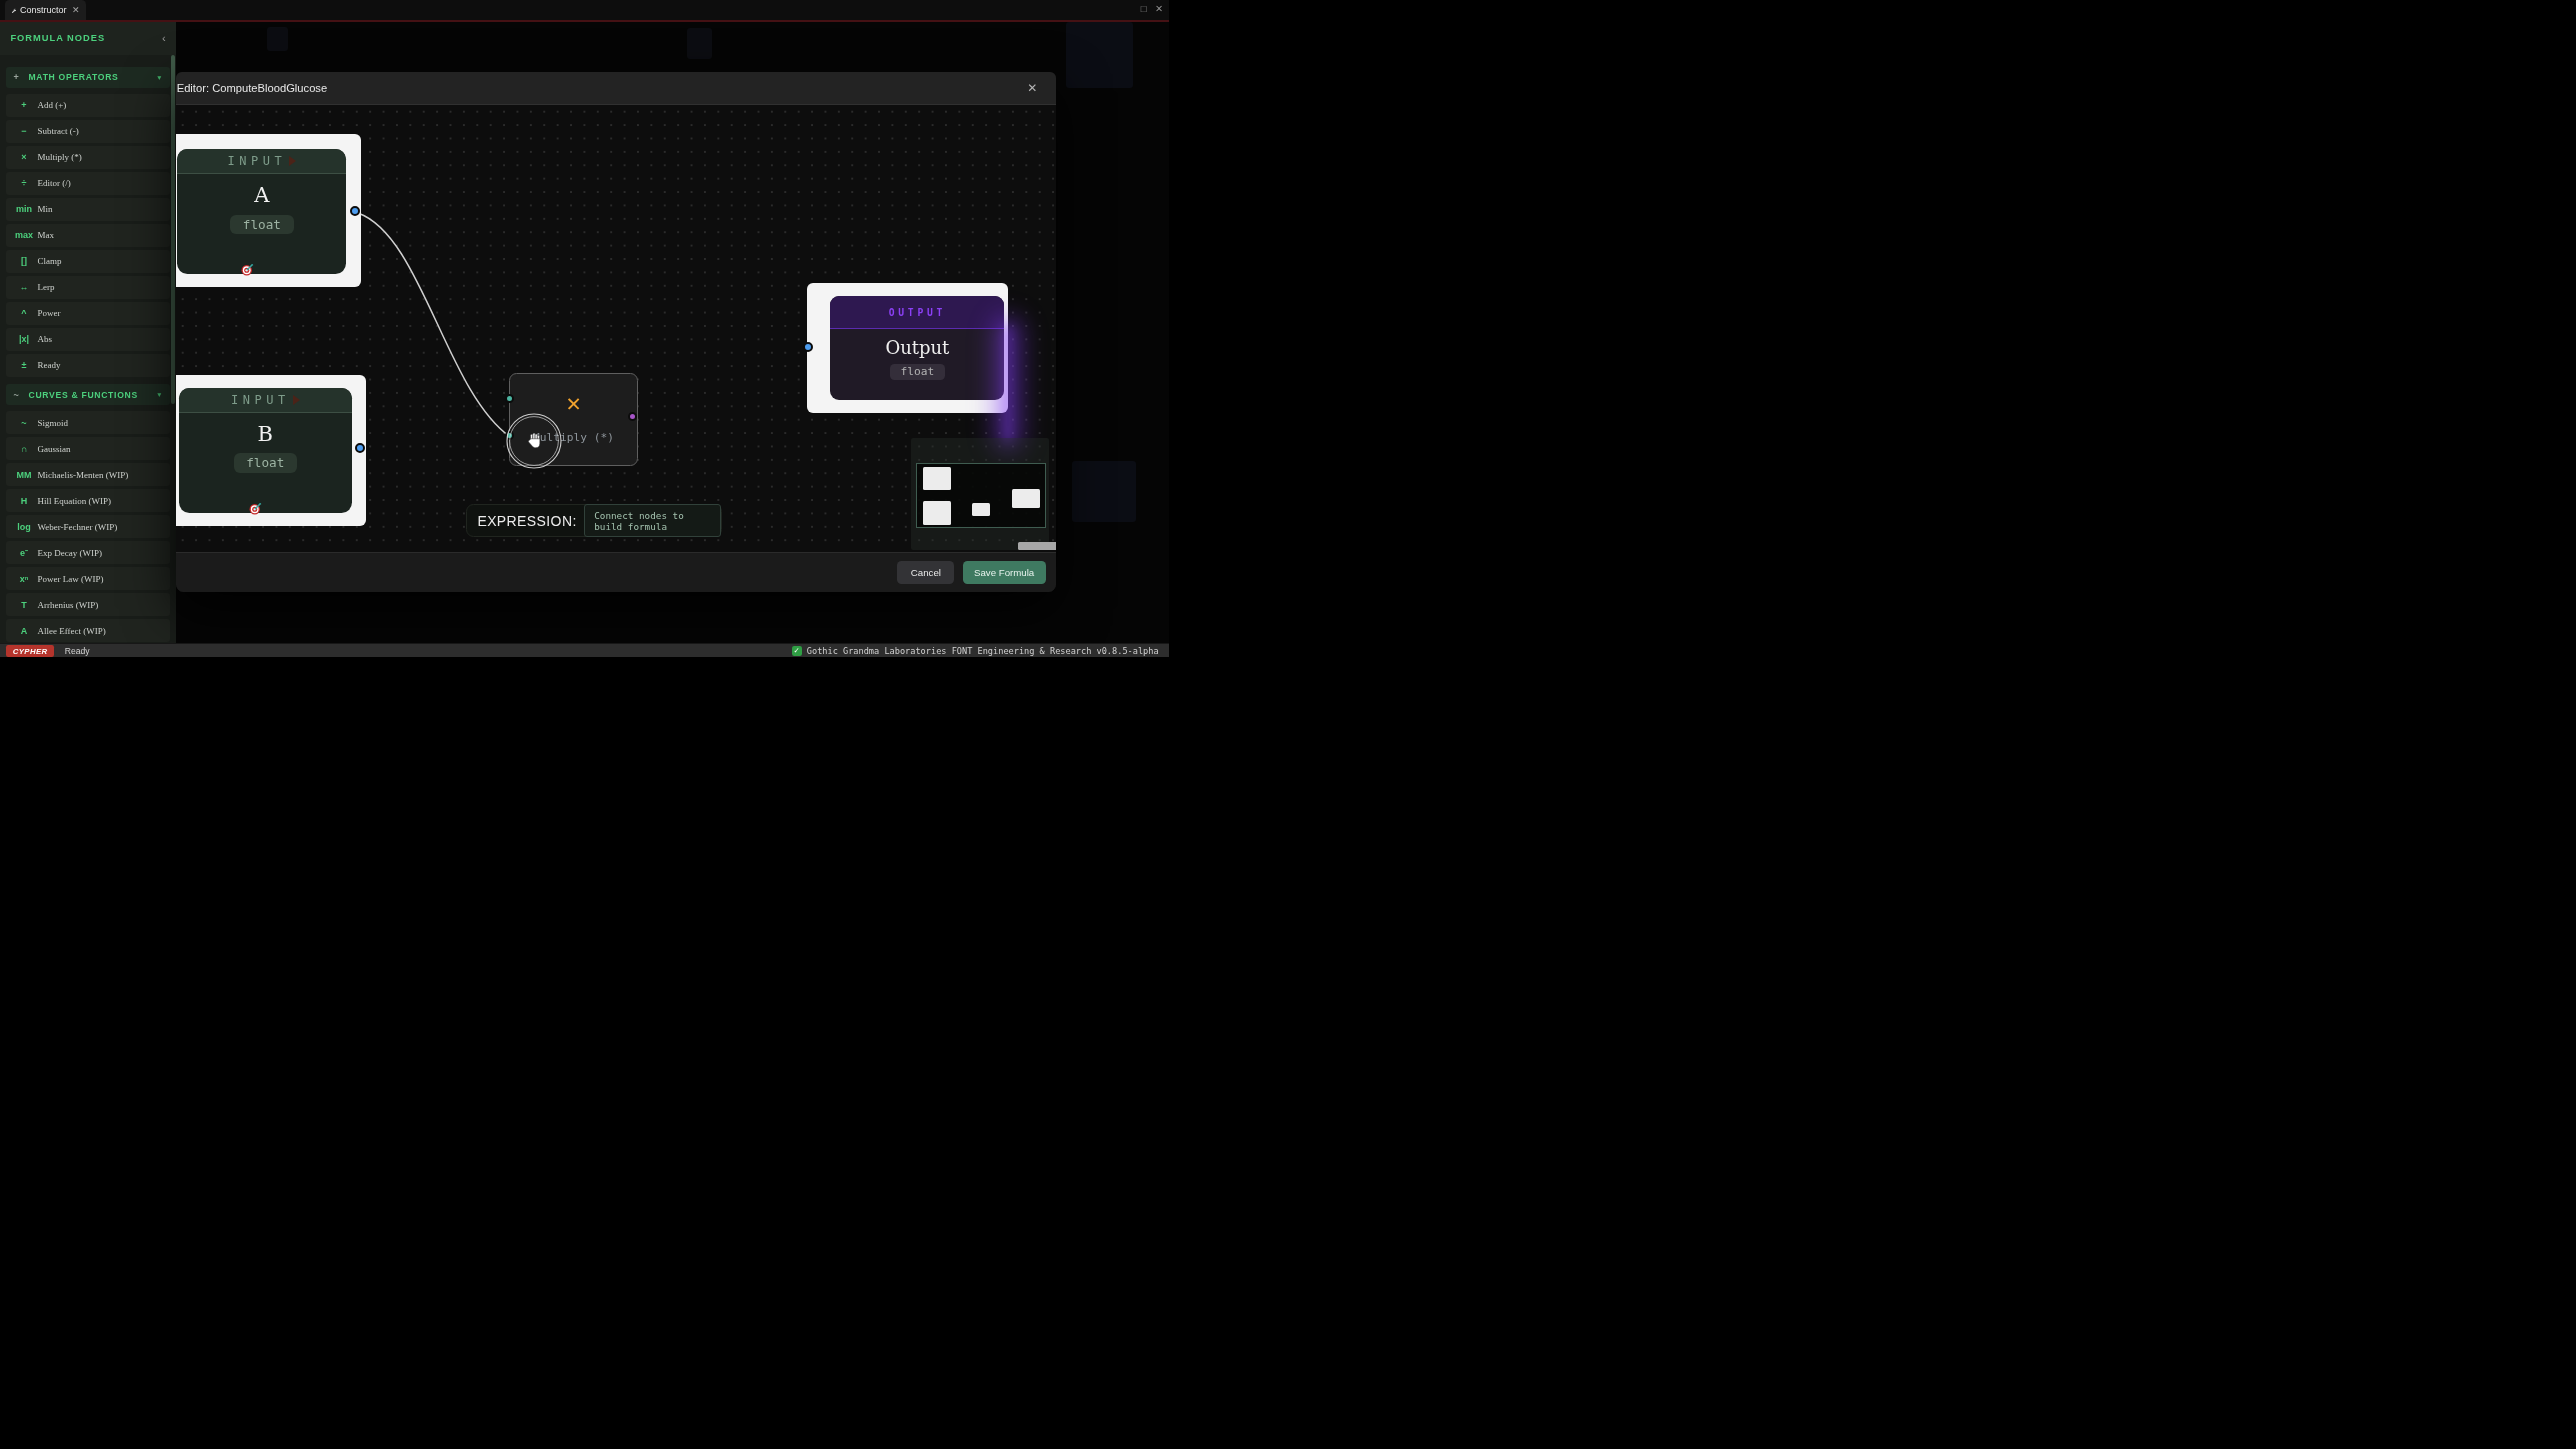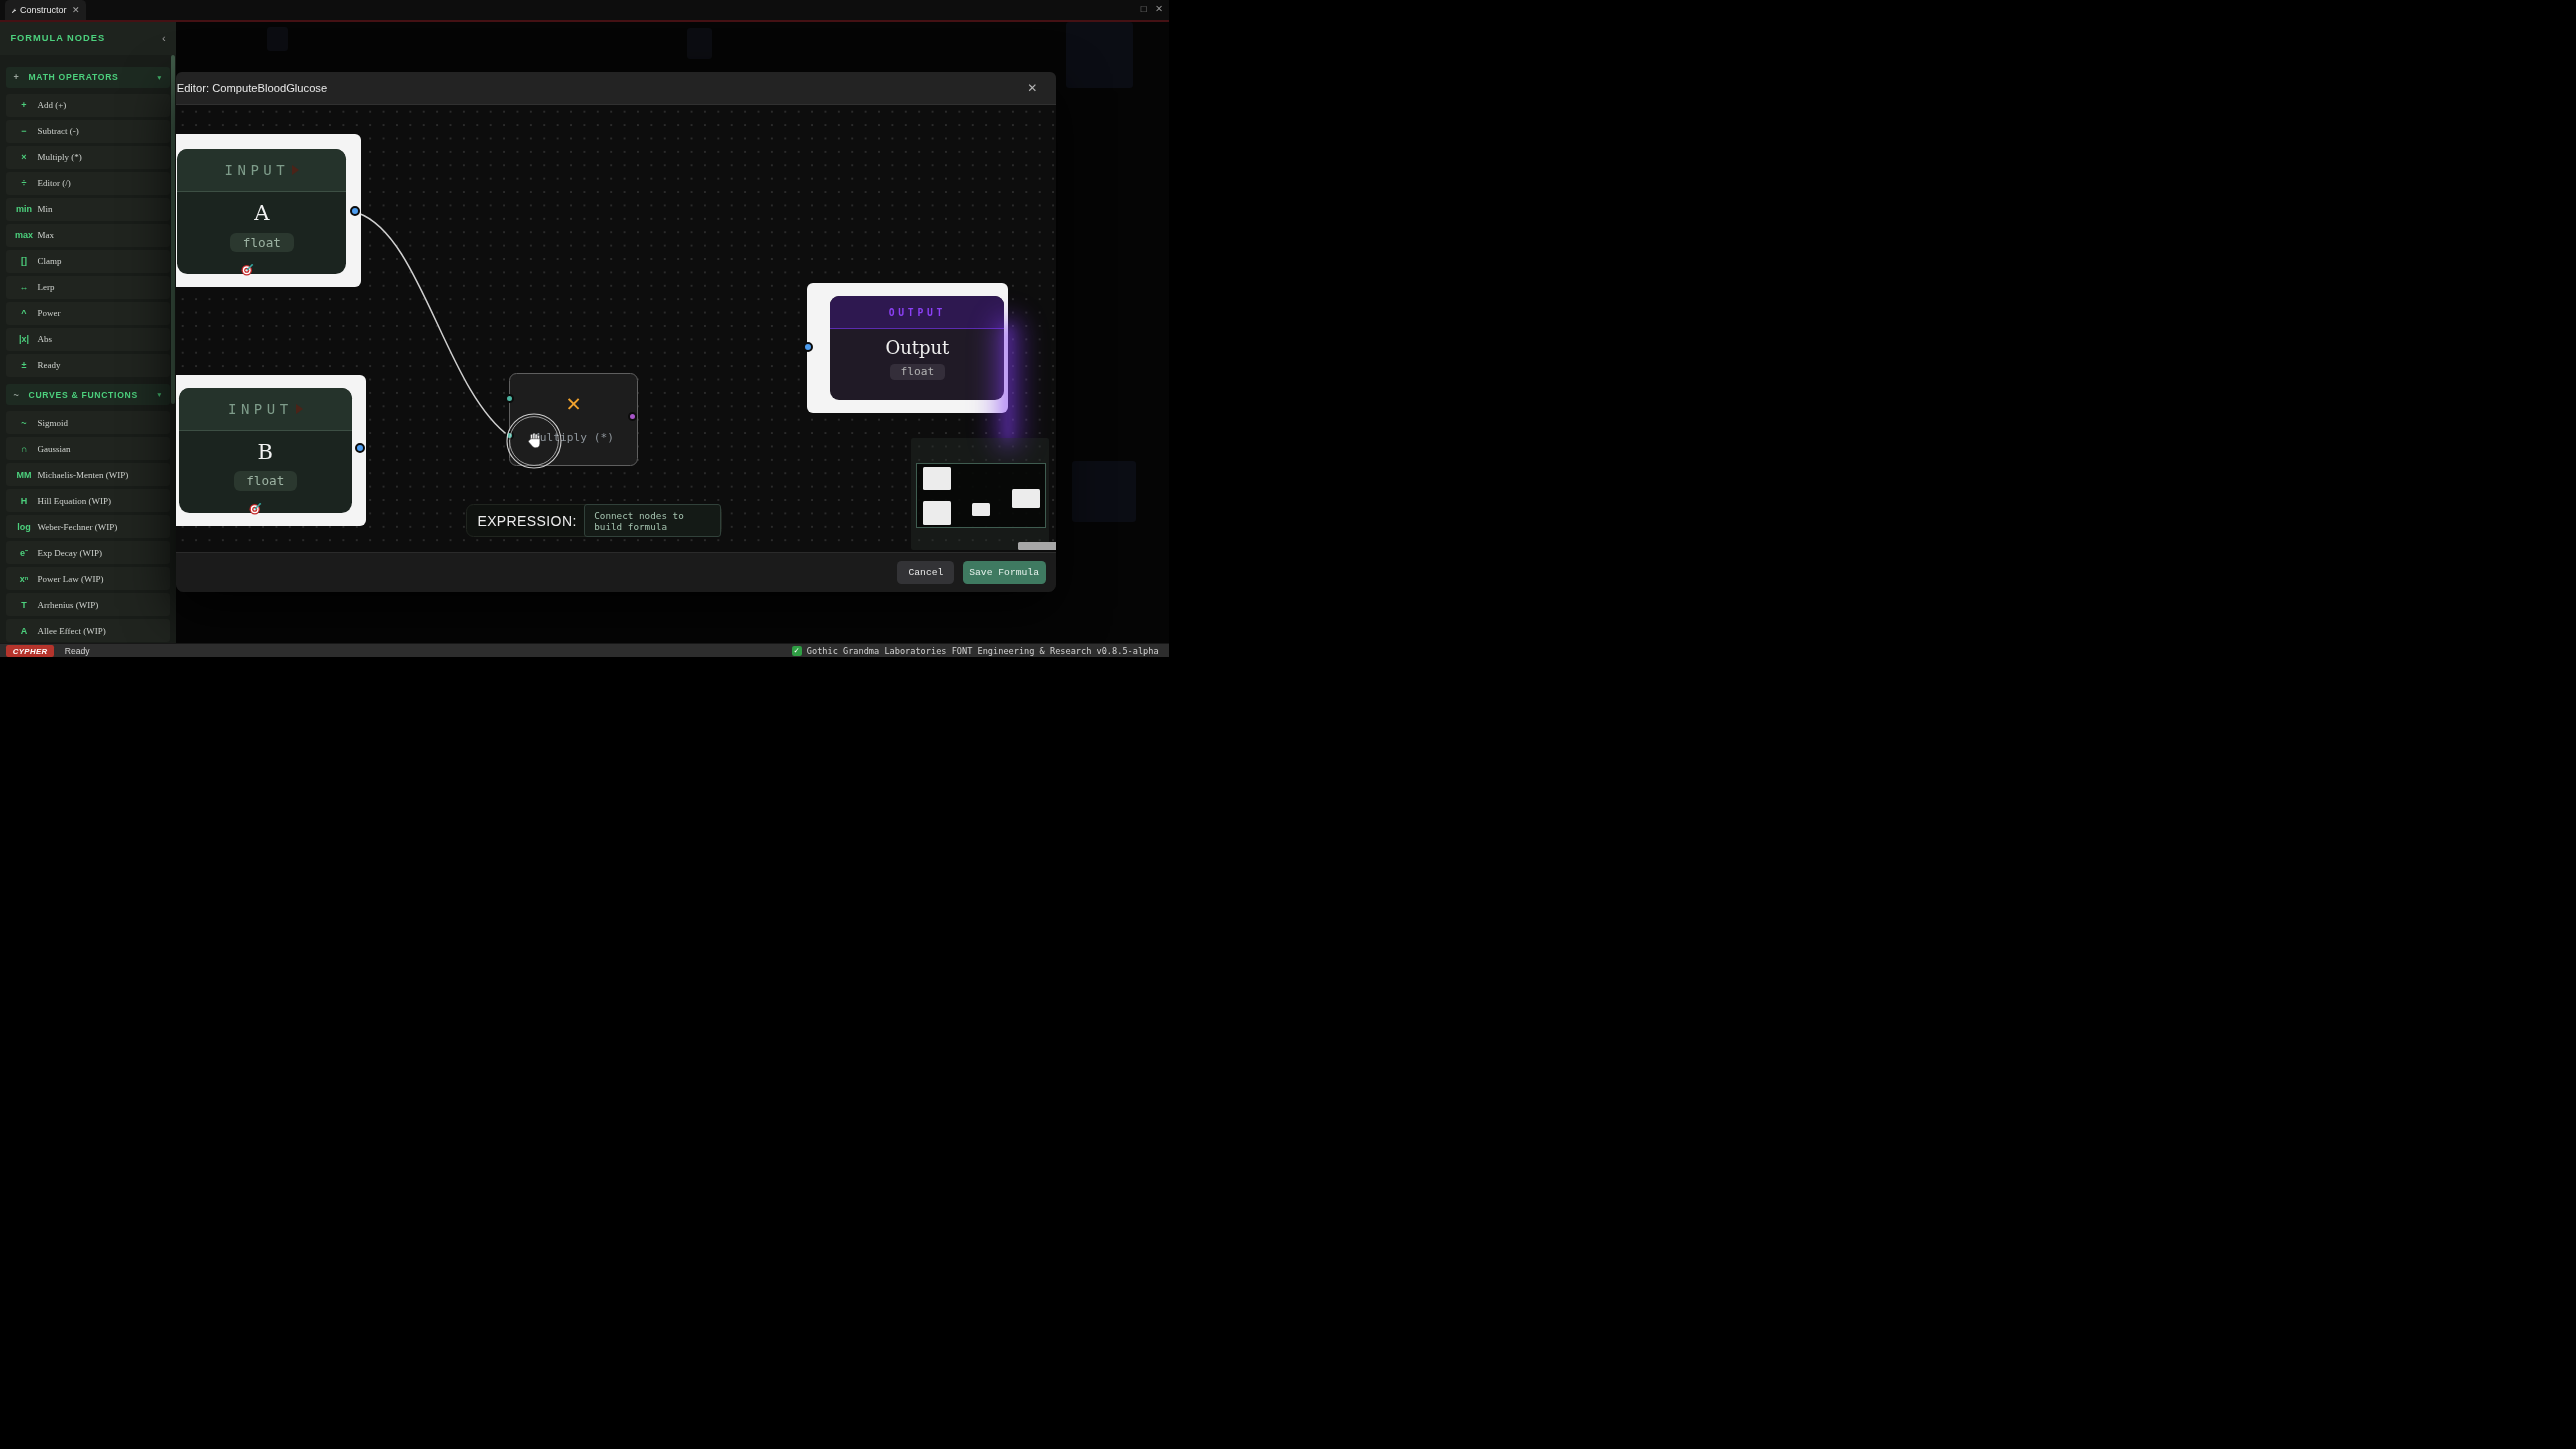--- a/index.html
+++ b/index.html
@@ -50,23 +50,23 @@
   .modal-title { color:#e8e8e8; font-size:11.2px; padding-left:0.7px; }
   .modal-close { position:absolute; right:18.6px; top:9px; color:#b5b5b5; font-size:12px; }
   .canvas { position:absolute; left:0; top:33px; width:880px; height:447px; background:#0d0d0d;
             background-image:radial-gradient(circle, #2b2b2b 0.8px, transparent 1px);
             background-size:13.4px 13.4px; }
   .wire-svg { position:absolute; left:0; top:0; pointer-events:none; }
 
   
   .card { position:absolute; background:#f4f4f4; border-radius:6px; }
   .gnode { position:absolute; background:#1b241f; border-radius:10.4px; }
-  .gnode-header { height:43px; background:#25332b; border-radius:10.4px 10.4px 0 0;
+  .gnode-header { height:25px; background:#25332b; border-radius:10.4px 10.4px 0 0;
                   border-bottom:0.7px solid #3d4f44; display:flex; align-items:center; justify-content:center; gap:4.5px;
-                  font-family:"DejaVu Sans Mono", monospace; font-size:14px; letter-spacing:4.5px; color:#7e9c8a; }
+                  font-family:"DejaVu Sans Mono", monospace; font-size:12px; letter-spacing:4.5px; color:#7e9c8a; }
   .play-arrow { width:0; height:0; border-left:7.5px solid #4b2318; border-top:5.2px solid transparent;
                 border-bottom:5.2px solid transparent; margin-left:-1.5px; }
   .gnode-name { text-align:center; margin-top:9px; font-family:"DejaVu Serif", serif;
                 font-size:21px; color:#f2f2f2; }
   .type-pill { display:block; margin:7.5px auto 0 auto; width:max-content; background:#2b382f;
                border-radius:6px; padding:2.2px 12.7px; font-family:"DejaVu Sans Mono", monospace;
                font-size:12.7px; color:#9cb2a2; }
   .dart { position:absolute; }
 
   .port { position:absolute; width:10.4px; height:10.4px; border-radius:50%; border:2.2px solid #0c0c0c; }
@@ -109,21 +109,21 @@
   .minimap-inner { position:absolute; left:4.5px; top:24.6px; width:130px; height:65px;
                    border:0.7px solid #3f5c50; background:rgba(4,5,4,.82); }
   .mini-box { position:absolute; background:#ececec; border-radius:1.5px; }
   .hscroll { position:absolute; left:842px; top:470px; width:42px; height:8.2px; background:#a7a7a7; border-radius:1.5px; }
 
   
   .modal-footer { position:absolute; left:0; top:480px; width:100%; height:40px; background:#1b1b1b;
                   border-top:0.7px solid #2b2b2b; display:flex; align-items:center; justify-content:flex-end;
                   gap:8.2px; padding-right:10.4px; }
   .btn { height:22.4px; border-radius:4.5px; border:none; font-size:9.7px; display:flex; align-items:center;
-         justify-content:center; font-family:Liberation Mono, monospace; }
+         justify-content:center; font-family:Liberation Sans, sans-serif; }
   .btn-cancel { width:57px; background:#333336; color:#e9e9e9; }
   .btn-save { width:83px; background:#3f7a61; color:#e7f3ed; }
 
   
   .statusbar { position:absolute; left:0; top:643px; width:100%; height:15px; background:#2d2d2d;
                border-top:0.7px solid #171717; display:flex; align-items:center; }
   .cypher-badge { background:#b5342c; color:#fff; font-size:7.8px; font-weight:bold; letter-spacing:0.4px;
                   border-radius:2.2px; padding:1.5px 6.7px; margin-left:6px;font-style:italic; }
   .status-ready { color:#d5d5d5; font-size:8.6px; margin-left:10.4px; }
   .status-right { position:absolute; right:10.4px; display:flex; align-items:center; gap:5.2px;

